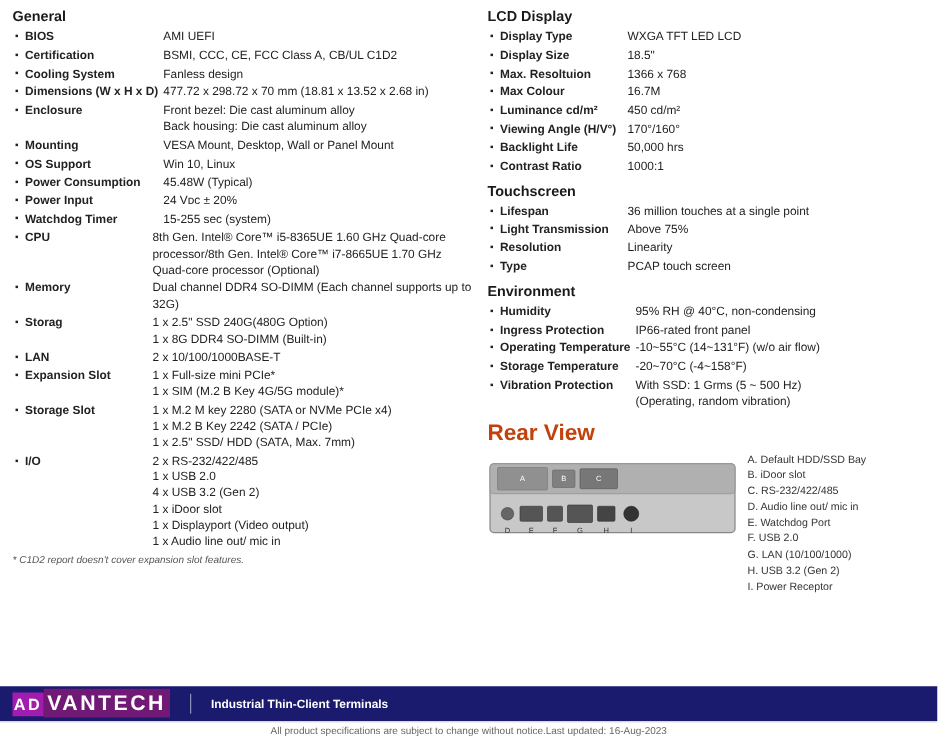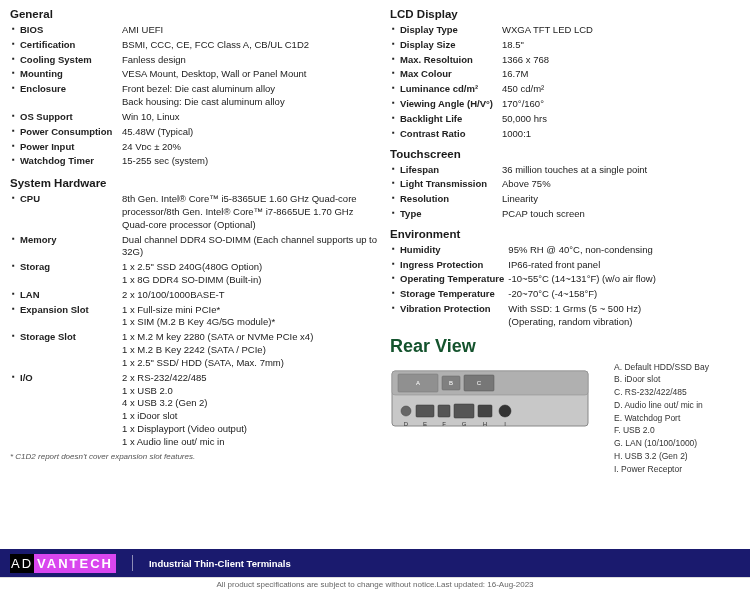--- a/index.html
+++ b/index.html
@@ -66,26 +66,26 @@
     }
     table.spec-table td.value {
       color: #222;
     }
     .rear-view-section {
       margin-top: 6px;
     }
     .rear-view-title {
       font-size: 18px;
       font-weight: bold;
-      color: #14532d;
+      color: #c2410c;
       margin-bottom: 4px;
     }
     .rear-view-container {
       display: flex;
-      gap: 24px;
+      gap: 8px;
       align-items: flex-start;
     }
     .rear-view-image {
       width: 200px;
       flex-shrink: 0;
     }
     .rear-labels {
       font-size: 8.5px;
       color: #333;
       line-height: 1.5;
@@ -160,46 +160,49 @@
             </tr>
             <tr>
               <td class="label">Certification</td>
               <td class="value">BSMI, CCC, CE, FCC Class A, CB/UL C1D2</td>
             </tr>
             <tr>
               <td class="label">Cooling System</td>
               <td class="value">Fanless design</td>
             </tr>
             <tr>
+              <td class="label">Dimensions (W x H x D)</td>
+              <td class="value">477.72 x 298.72 x 70 mm (18.81 x 13.52 x 2.68 in)</td>
+            </tr>
+            <tr>
+              <td class="label">Enclosure</td>
+              <td class="value">Front bezel: Die cast aluminum alloy<br>Back housing: Die cast aluminum alloy</td>
+            </tr>
+            <tr>
               <td class="label">Mounting</td>
               <td class="value">VESA Mount, Desktop, Wall or Panel Mount</td>
             </tr>
             <tr>
-              <td class="label">Enclosure</td>
-              <td class="value">Front bezel: Die cast aluminum alloy<br>Back housing: Die cast aluminum alloy</td>
-            </tr>
-            <tr>
               <td class="label">OS Support</td>
               <td class="value">Win 10, Linux</td>
             </tr>
             <tr>
               <td class="label">Power Consumption</td>
               <td class="value">45.48W (Typical)</td>
             </tr>
             <tr>
               <td class="label">Power Input</td>
               <td class="value">24 Vᴅᴄ ± 20%</td>
             </tr>
             <tr>
               <td class="label">Watchdog Timer</td>
               <td class="value">15-255 sec (system)</td>
             </tr>
           </tbody>
       </table>
-      <div class="section-title" style="margin-top:8px;">System Hardware</div>
       <table class="spec-table">
         <tbody id="syshw-tbody">
             <tr>
               <td class="label">CPU</td>
               <td class="value">8th Gen. Intel® Core™ i5-8365UE 1.60 GHz Quad-core<br>processor/8th Gen. Intel® Core™ i7-8665UE 1.70 GHz<br>Quad-core processor (Optional)</td>
             </tr>
             <tr>
               <td class="label">Memory</td>
               <td class="value">Dual channel DDR4 SO-DIMM (Each channel supports up to 32G)</td>
             </tr>
@@ -364,21 +367,21 @@
               <span>I.  Power Receptor</span>
             </div>
         </div>
       </div>
     </div>
   </div>
 
   <div class="footer">
     <div class="footer-brand">
       <div class="brand-logo">
-        <span style="background:#000000; color:white; padding:2px 1px; font-size:13px; font-weight:400; letter-spacing:2px;">AD</span><span style="background:#d946ef; color:white; padding:2px 3px; font-size:13px; font-weight:900; letter-spacing:2px;">VANTECH</span>
+        <span style="background:#a21caf; color:white; padding:2px 1px; font-size:13px; font-weight:700; letter-spacing:2px;">AD</span><span style="background:#701a75; color:white; padding:2px 3px; font-size:17px; font-weight:900; letter-spacing:2px;">VANTECH</span>
       </div>
     </div>
     <div class="footer-divider"></div>
     <div class="footer-tagline">Industrial Thin-Client Terminals</div>
   </div>
   <div class="sub-footer">
     <span>All product specifications are subject to change without notice.</span>
     <span>Last updated: 16-Aug-2023</span>
   </div>
 </div>

